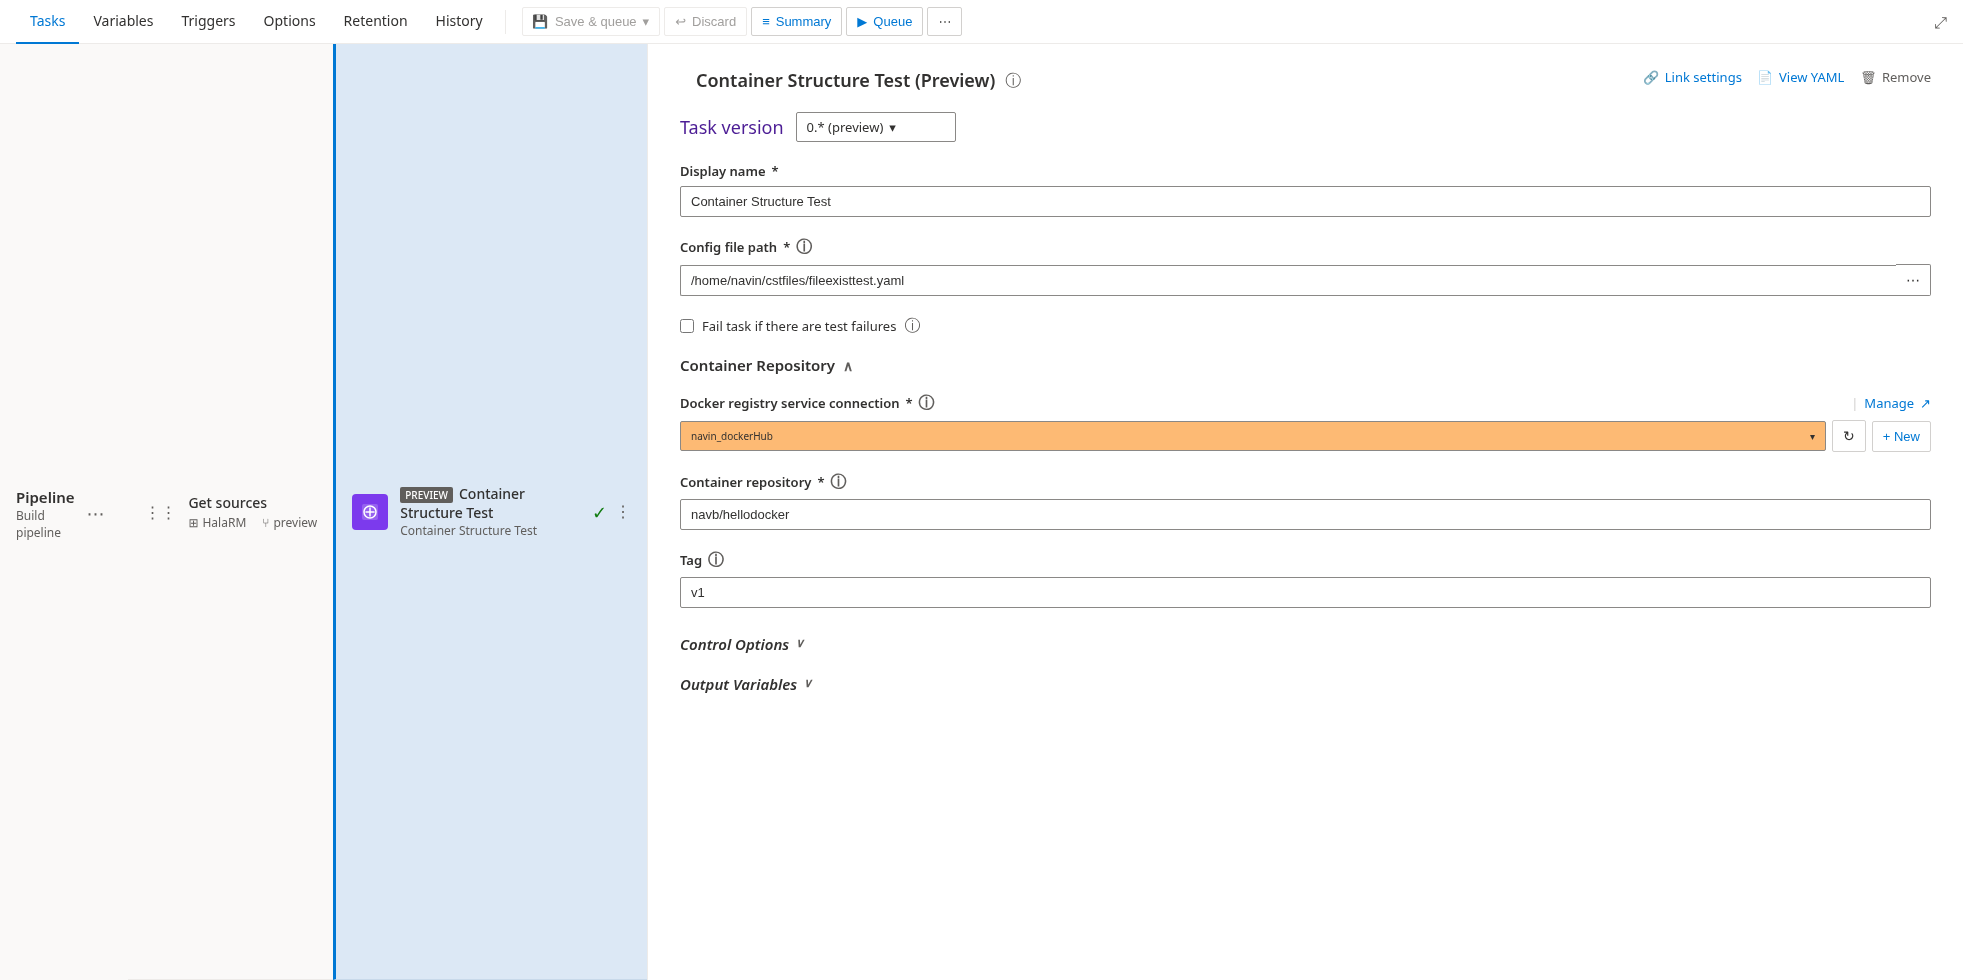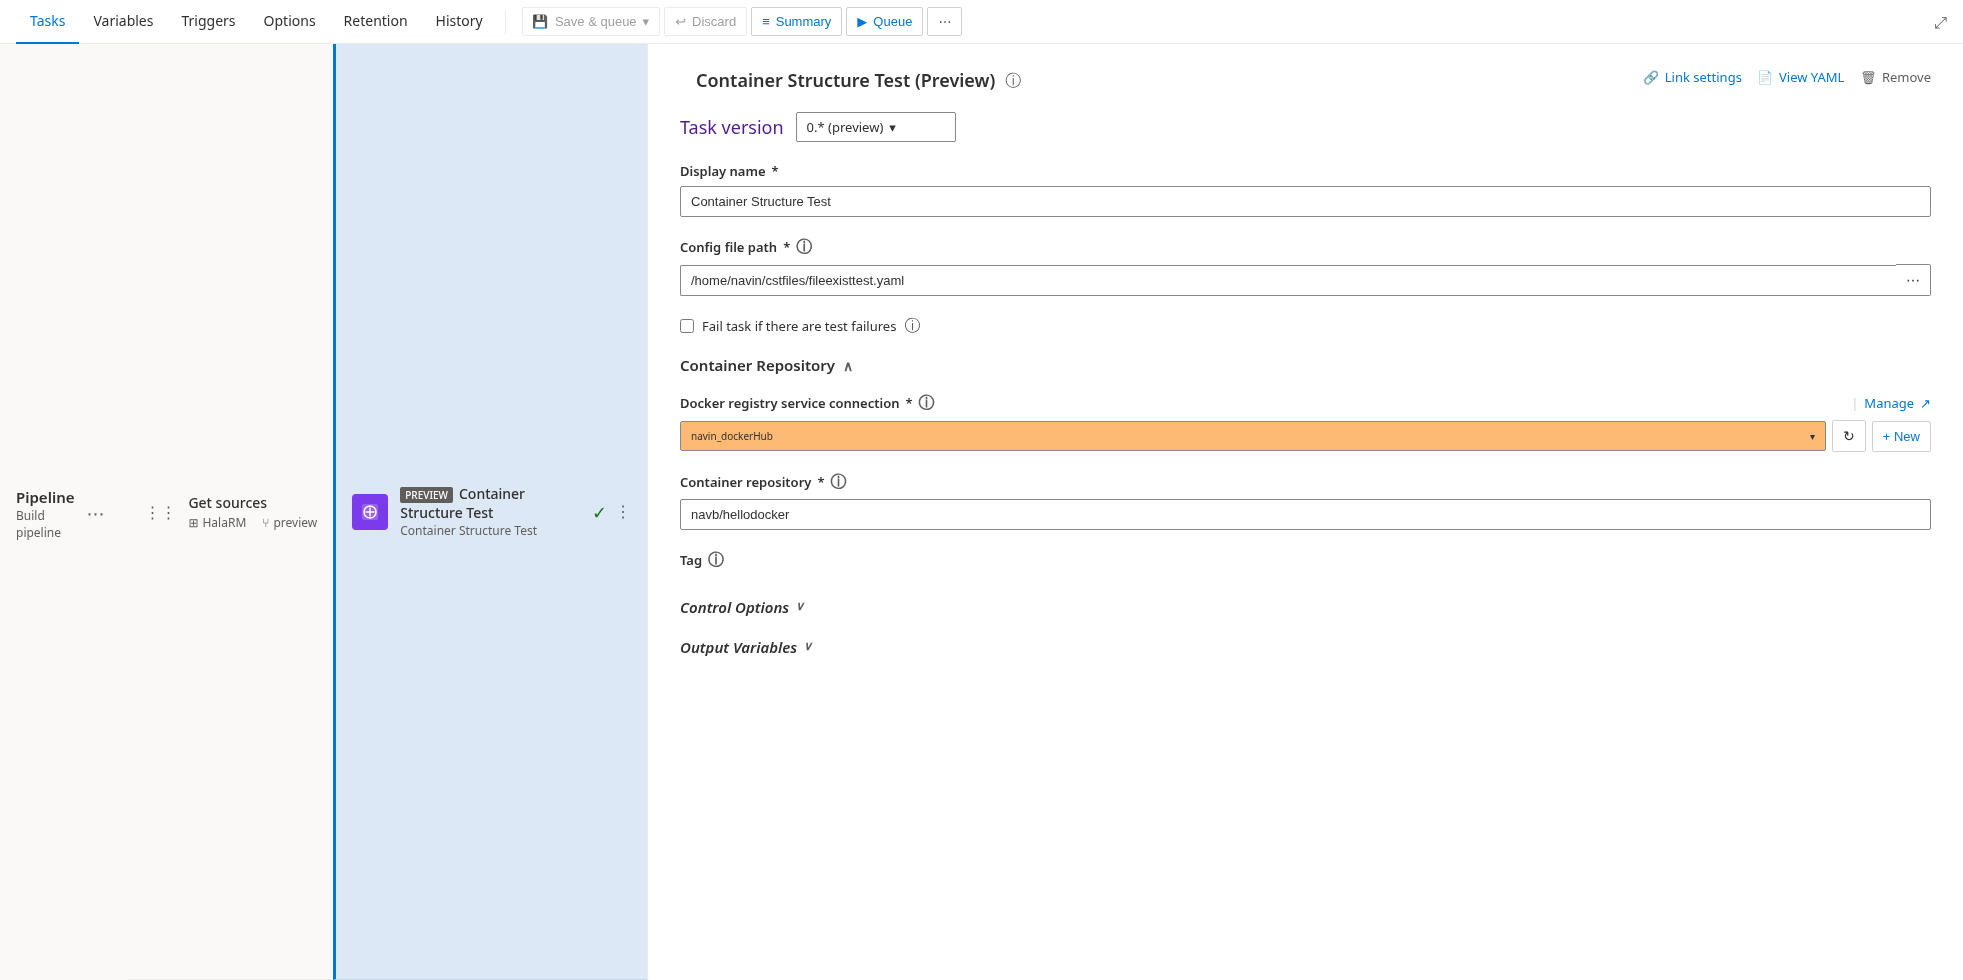--- a/index.html
+++ b/index.html
@@ -508,20 +508,21 @@
           <span class="info-icon">ⓘ</span>
         </div>
         <input type="text" class="form-input" value="navb/hellodocker" style="">
       </div>
 
       <div class="form-group">
         <div class="form-label">
           <span>Tag</span>
           <span class="info-icon">ⓘ</span>
         </div>
+        <input type="text" class="form-input" value="v1" style="">
       </div>
     </div>
 
     <div class="collapse-section">
       <div class="collapse-header">
         <span>Control Options</span>
         <span class="collapse-chevron">∨</span>
       </div>
     </div>
 

